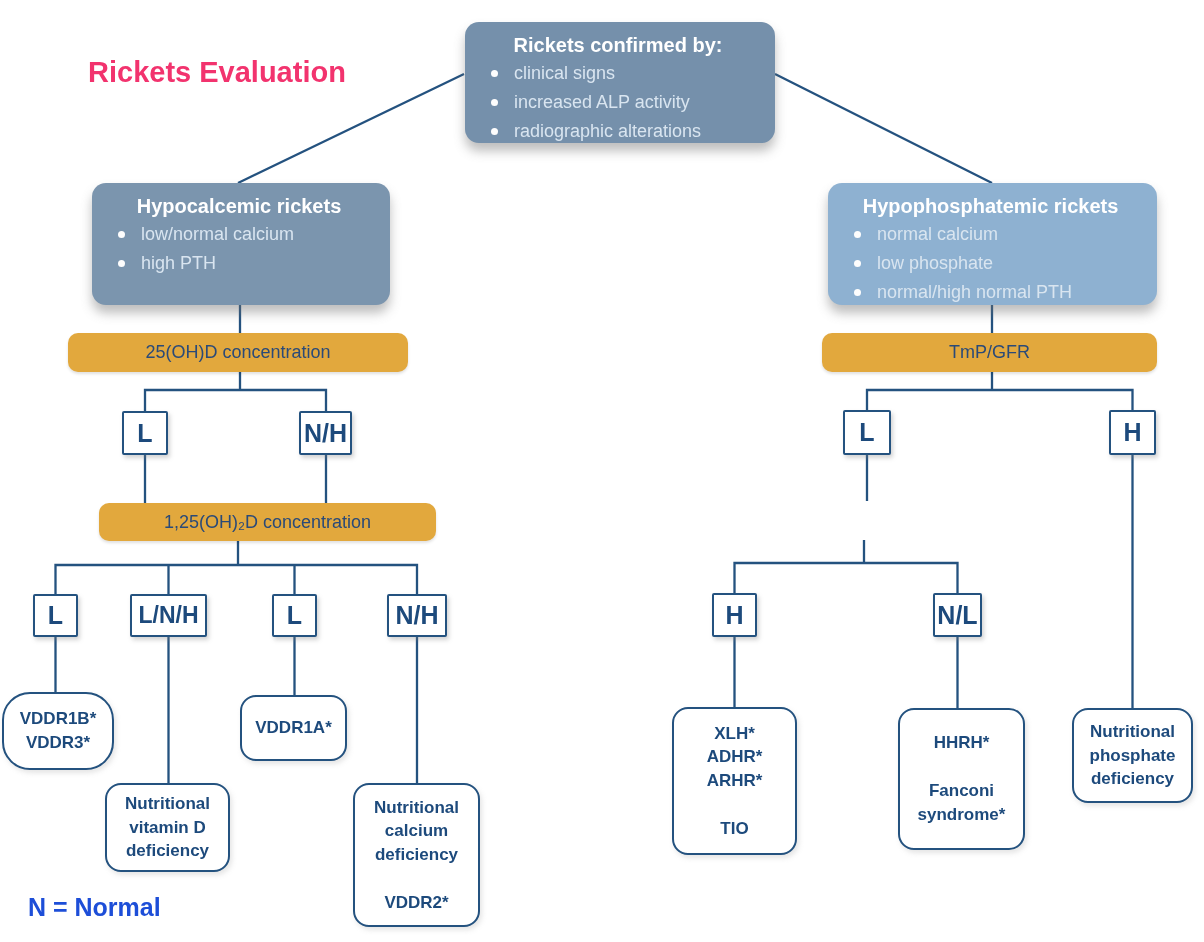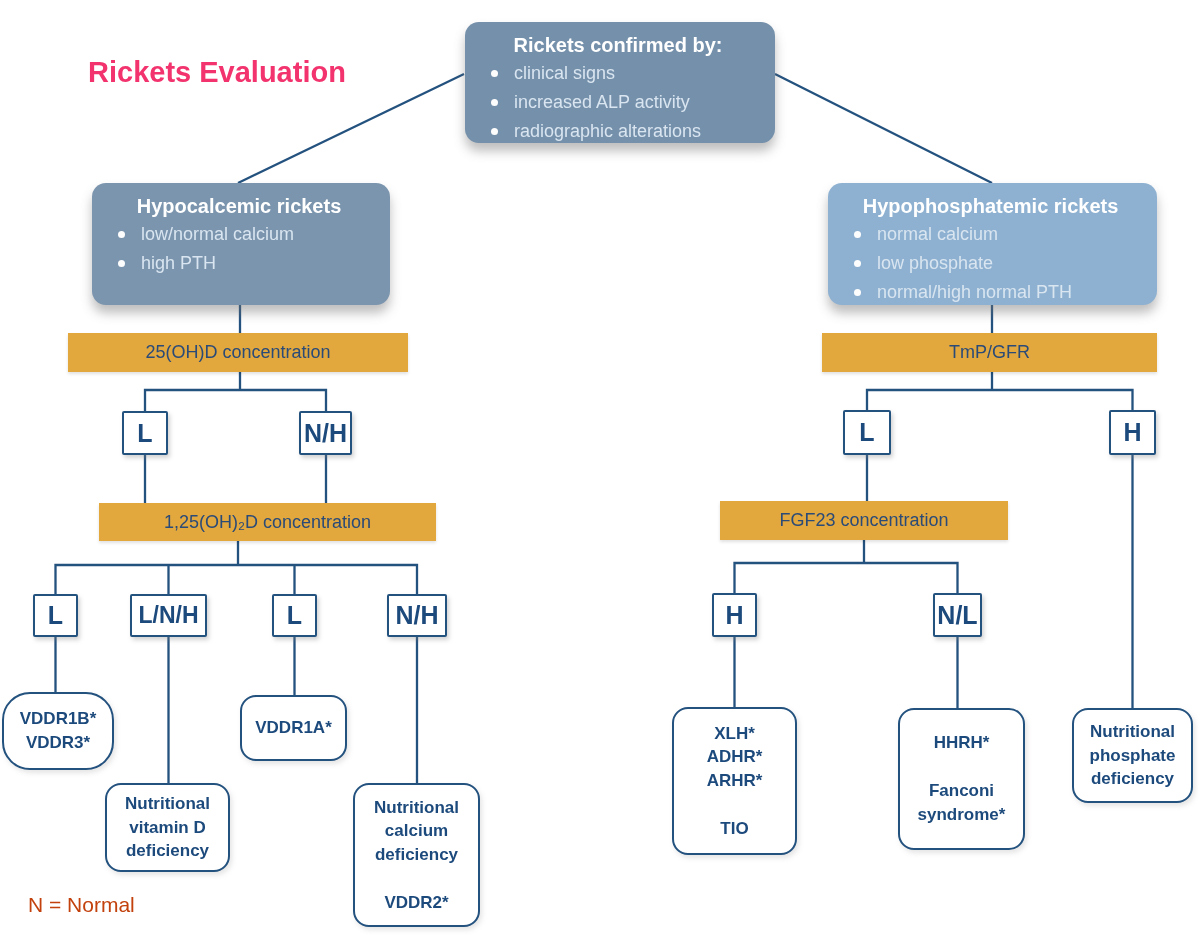--- a/index.html
+++ b/index.html
@@ -5,33 +5,33 @@
   html,body{margin:0;padding:0;background:#fff;}
   #canvas{
     position:relative;width:1204px;height:942px;background:#ffffff;overflow:hidden;
     font-family:"Liberation Sans","DejaVu Sans",sans-serif;
   }
   #connectors{position:absolute;left:0;top:0;pointer-events:none;}
   .title{
     position:absolute;left:88px;top:56px;font-size:29px;font-weight:700;color:#f2336e;white-space:nowrap;
   }
   .footnote{
-    position:absolute;left:28px;top:893px;font-size:21px;font-weight:400;color:#c2410c;white-space:nowrap;
+    position:absolute;left:28px;top:893px;font-size:25px;font-weight:700;color:#1d4ed8;white-space:nowrap;
   }
   .box-blue{
     position:absolute;border-radius:14px;padding:10px 24px 8px 16px;box-sizing:border-box;
     box-shadow:0 8px 11px rgba(110,110,110,.45);
     text-align:center;
   }
   .box-blue .heading{font-size:20px;font-weight:700;color:#ffffff;margin:2px 0 3px 4px;}
   .bullet-row{display:flex;align-items:flex-start;margin:2px 0 0 10px;font-size:18px;color:#d9e5f0;line-height:1.5;}
   .dot{width:7px;height:7px;border-radius:50%;background:#fdfdfd;margin:10px 16px 0 0;flex:none;}
   .bar{
     position:absolute;background:#e2a83d;color:#2a4a78;display:flex;align-items:center;justify-content:center;
-    font-size:18px;font-weight:500;box-sizing:border-box;box-shadow:0 2px 3px rgba(0,0,0,.12);
+    font-size:18px;font-weight:500;box-sizing:border-box;box-shadow:0 2px 3px rgba(0,0,0,.12);border-radius:10px;
   }
   .result{
     position:absolute;background:#ffffff;border:2px solid #24527f;border-radius:2px;color:#1d4a7c;
     font-weight:700;font-size:25px;display:flex;align-items:center;justify-content:center;box-sizing:border-box;
     box-shadow:2px 3px 4px rgba(130,130,130,.35);
   }
   .outcome{
     position:absolute;background:#ffffff;border:2px solid #24527f;border-radius:16px;color:#1d4a7c;
     font-weight:700;font-size:17px;line-height:1.4;display:flex;align-items:center;justify-content:center;
     text-align:center;white-space:pre-line;box-sizing:border-box;padding:6px 4px;
@@ -102,21 +102,20 @@
     </div>
     <div class="bullet-row">
       <span class="dot"></span>
       <span>normal/high normal PTH</span>
     </div>
   </div>
 
   <div class="bar" style="left:68px;top:333px;width:340px;height:39px;">25(OH)D concentration</div>
   <div class="bar" style="left:822px;top:333px;width:335px;height:39px;">TmP/GFR</div>
   <div class="bar" style="left:70px;top:503px;width:337px;height:38px;margin-left:29px;">1,25(OH)₂D concentration</div>
-  <div class="bar" style="left:720px;top:501px;width:288px;height:39px;">FGF23 concentration</div>
 
   <div class="result" style="left:122px;top:411px;width:46px;height:44px;">L</div>
   <div class="result" style="left:299px;top:411px;width:53px;height:44px;">N/H</div>
 
   <div class="result" style="left:843px;top:410px;width:48px;height:45px;">L</div>
   <div class="result" style="left:1109px;top:410px;width:47px;height:45px;">H</div>
 
   <div class="result" style="left:33px;top:594px;width:45px;height:43px;">L</div>
   <div class="result" style="left:130px;top:594px;width:77px;height:43px;font-size:23px;">L/N/H</div>
   <div class="result" style="left:272px;top:594px;width:45px;height:43px;">L</div>

